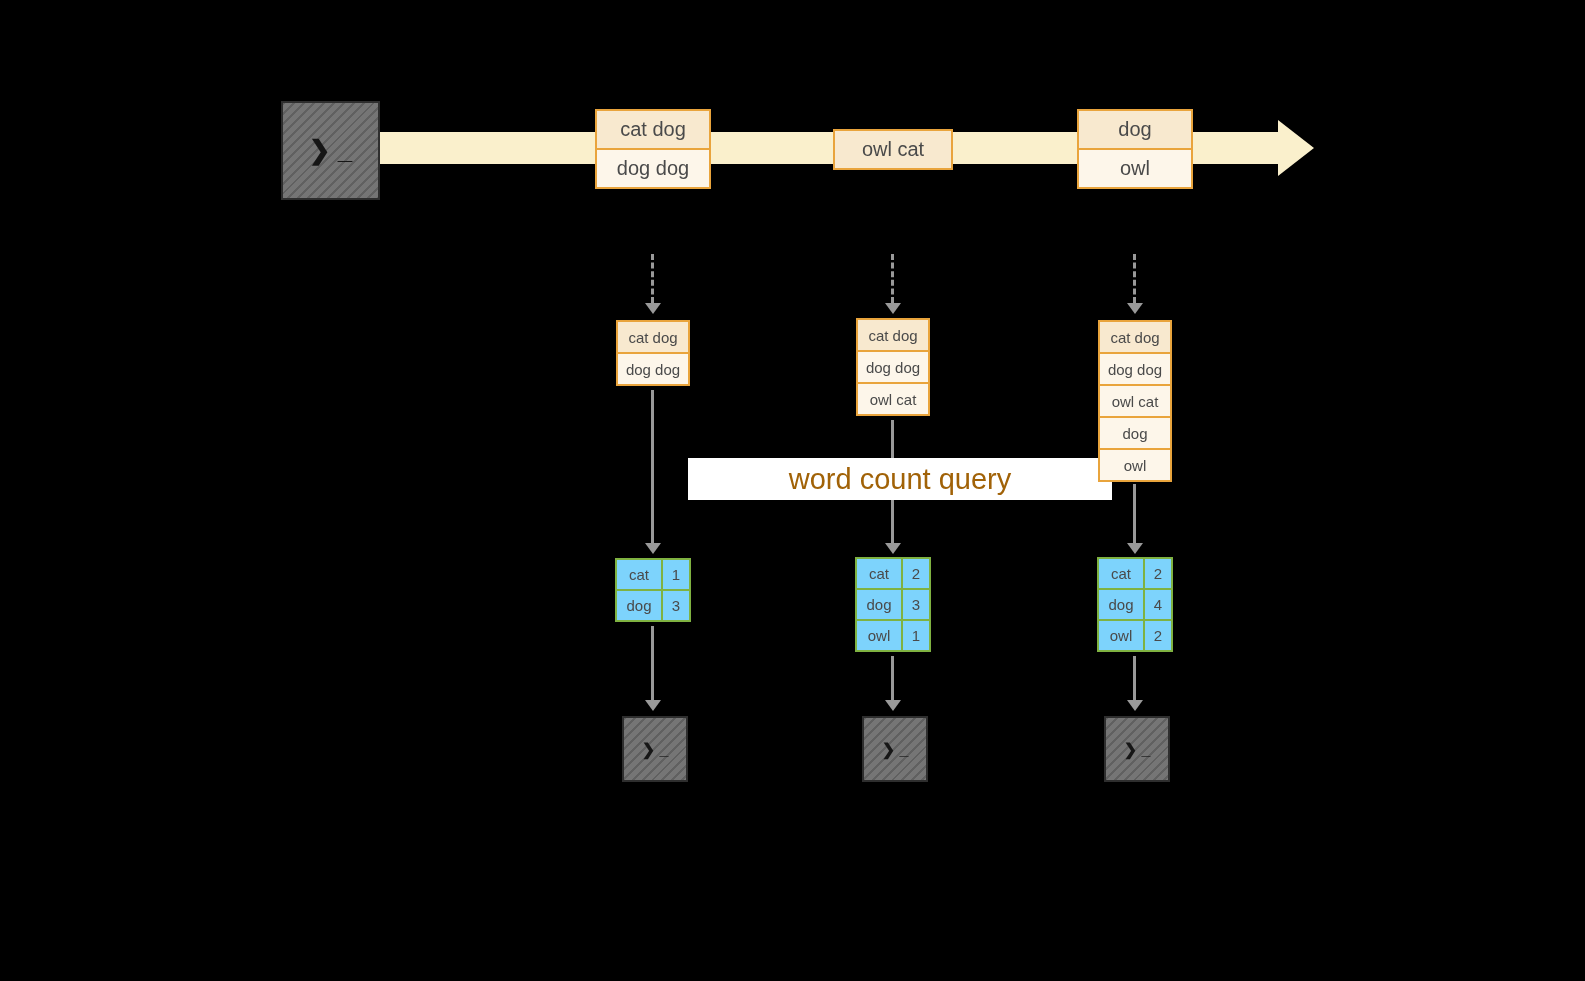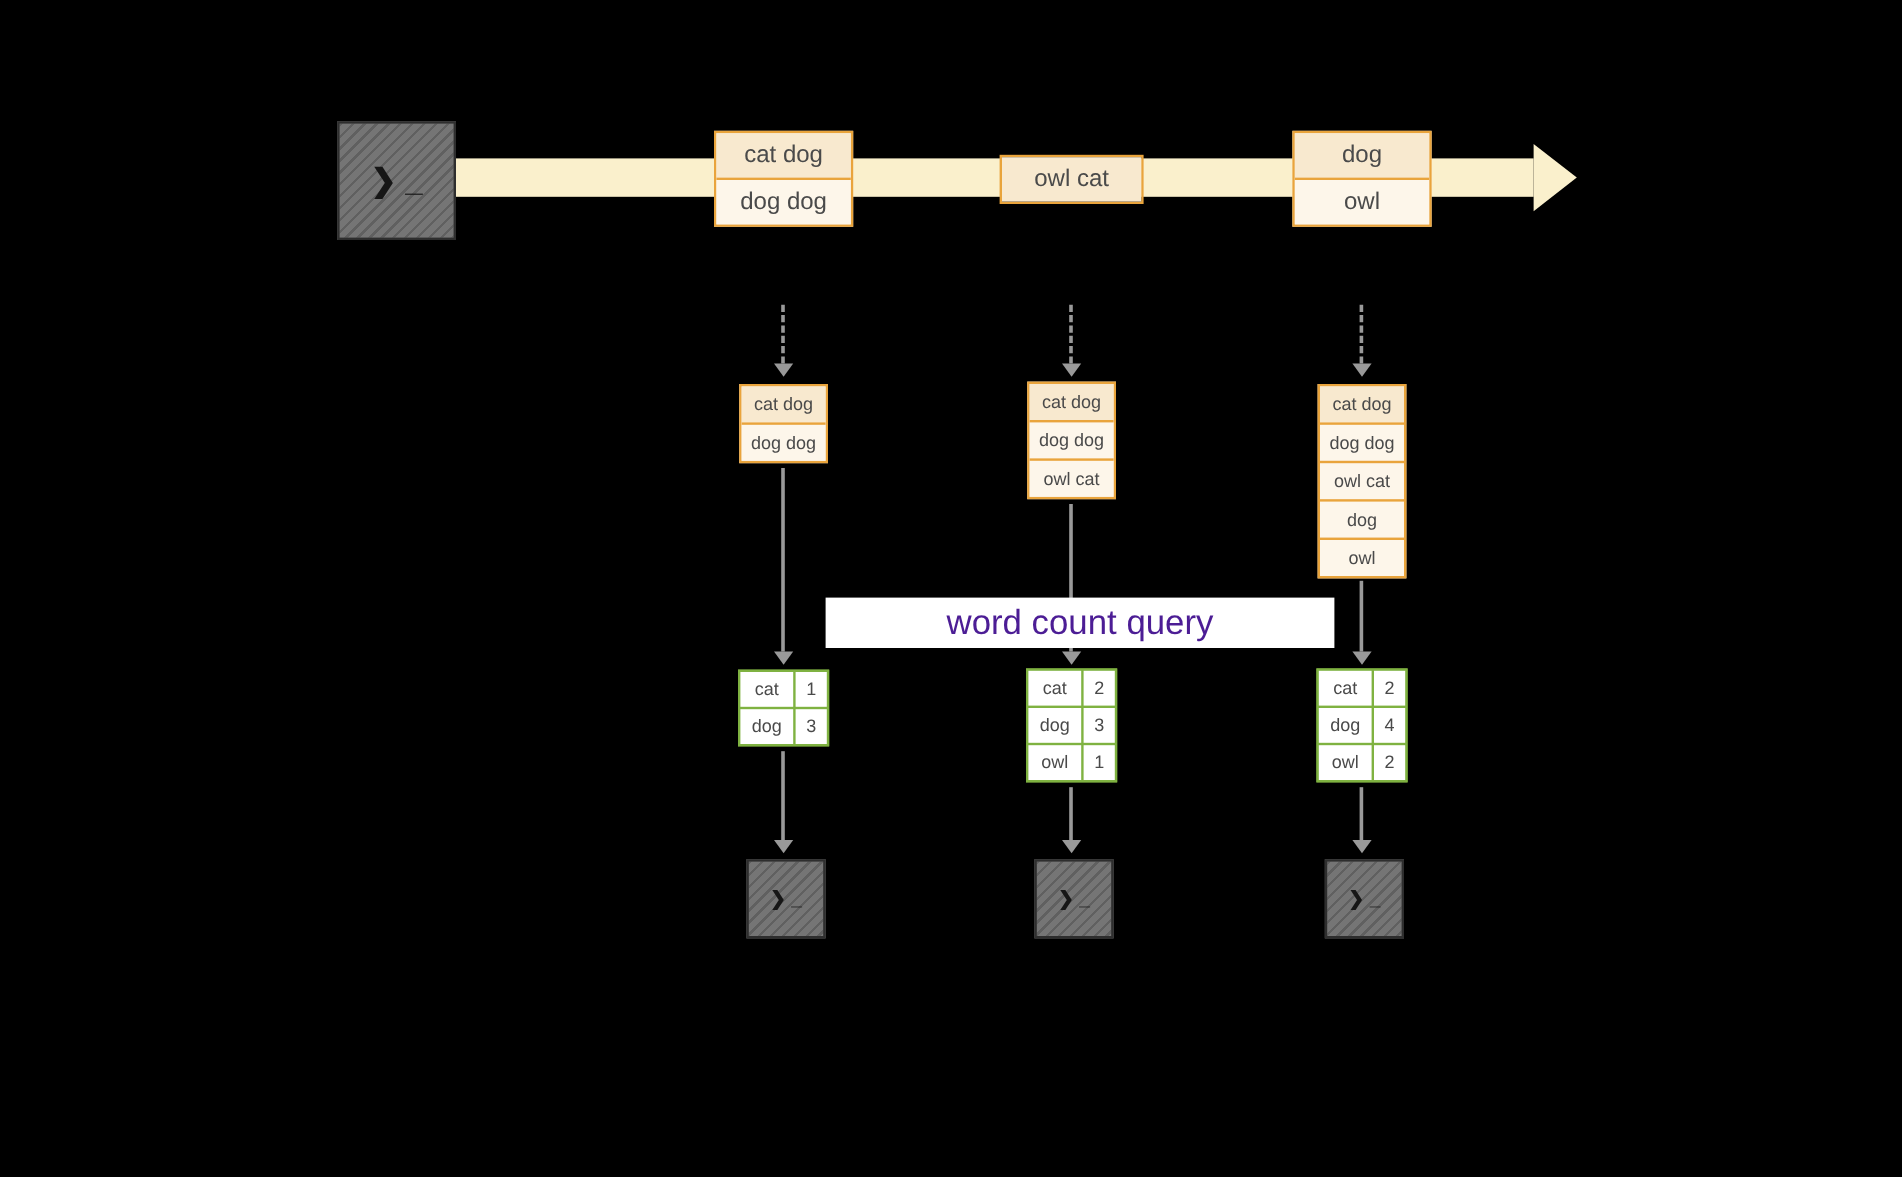--- a/index.html
+++ b/index.html
@@ -17,30 +17,30 @@
     font-size:20px;color:#4a4a4a;border-top:2px solid #E9A43C;background:#FDF6EA;height:37px;}
   .record-cell:first-child{border-top:none;background:#F8E9CF;}
   
   .window-stack{position:absolute;border:2px solid #E9A43C;z-index:3;background:#F8E9CF;width:70px;}
   .window-cell{display:flex;align-items:center;justify-content:center;height:30px;
     font-size:15px;color:#4a4a4a;border-top:2px solid #E9A43C;background:#FDF6EA;}
   .window-cell:first-child{border-top:none;background:#F8E9CF;}
   
   .count-table{position:absolute;border:2px solid #7FB241;background:#7FB241;display:grid;
     grid-template-columns:44px 26px;gap:2px;z-index:3;}
-  .count-cell{background:#ffffff;height:29px;display:flex;align-items:center;justify-content:center;
+  .count-cell{background:#7dd3fc;height:29px;display:flex;align-items:center;justify-content:center;
     font-size:15px;color:#4a4a4a;}
   
   .varrow-line{position:absolute;width:0;border-left:3px solid #999;z-index:1;}
   .varrow-line.dashed{border-left-style:dashed;}
   .varrow-head{position:absolute;width:0;height:0;border-left:8px solid transparent;
     border-right:8px solid transparent;border-top:11px solid #999;z-index:1;}
   
   .query-label{position:absolute;left:688px;top:458px;width:424px;height:42px;background:#FFFFFF;
-    display:flex;align-items:center;justify-content:center;font-size:29px;color:#4c1d95;z-index:2;margin-top:40px;}
+    display:flex;align-items:center;justify-content:center;font-size:29px;color:#a16207;z-index:2;}
   
   .terminal{position:absolute;background:#757575;border:2px solid #2e2e2e;z-index:2;
     display:flex;align-items:center;justify-content:center;color:#161616;font-weight:bold;
     background-image:repeating-linear-gradient(135deg, rgba(0,0,0,0.18) 0 2px, transparent 2px 7px);}
   .terminal.big{left:281px;top:101px;width:95px;height:95px;font-size:26px;}
   .terminal.small{width:62px;height:62px;font-size:16px;top:716px;}
 </style>
 </head>
 <body>
 

